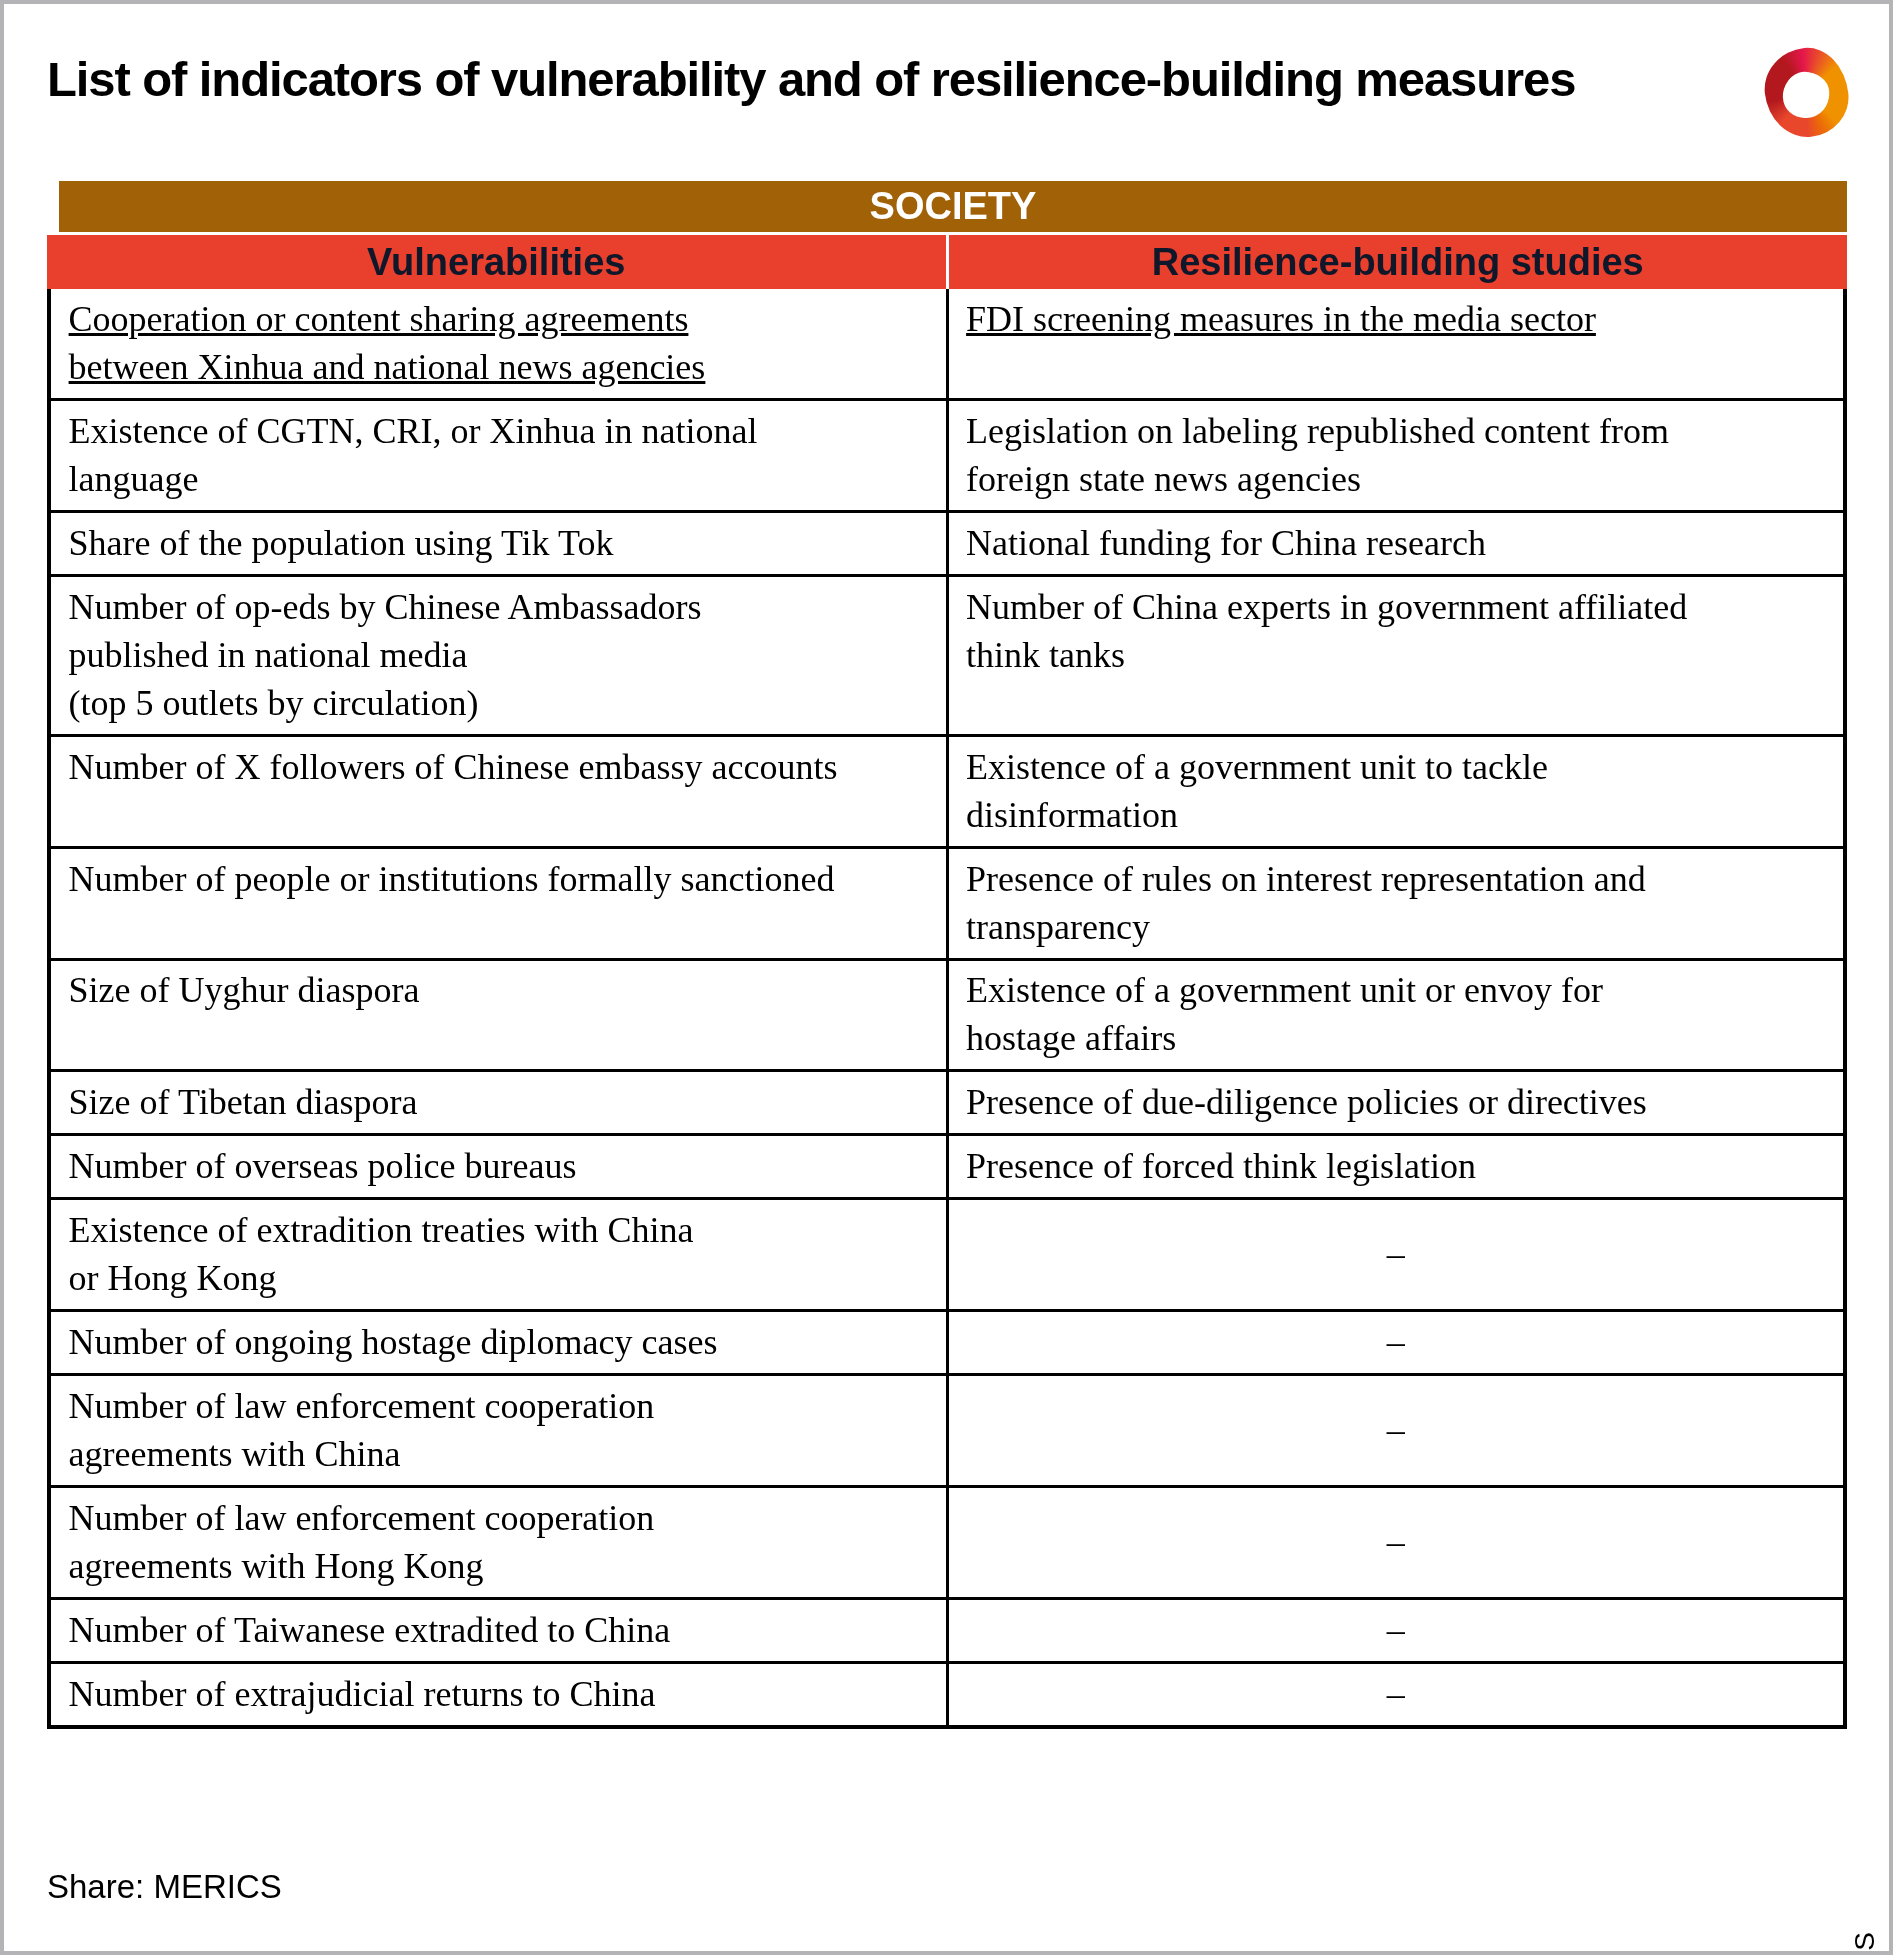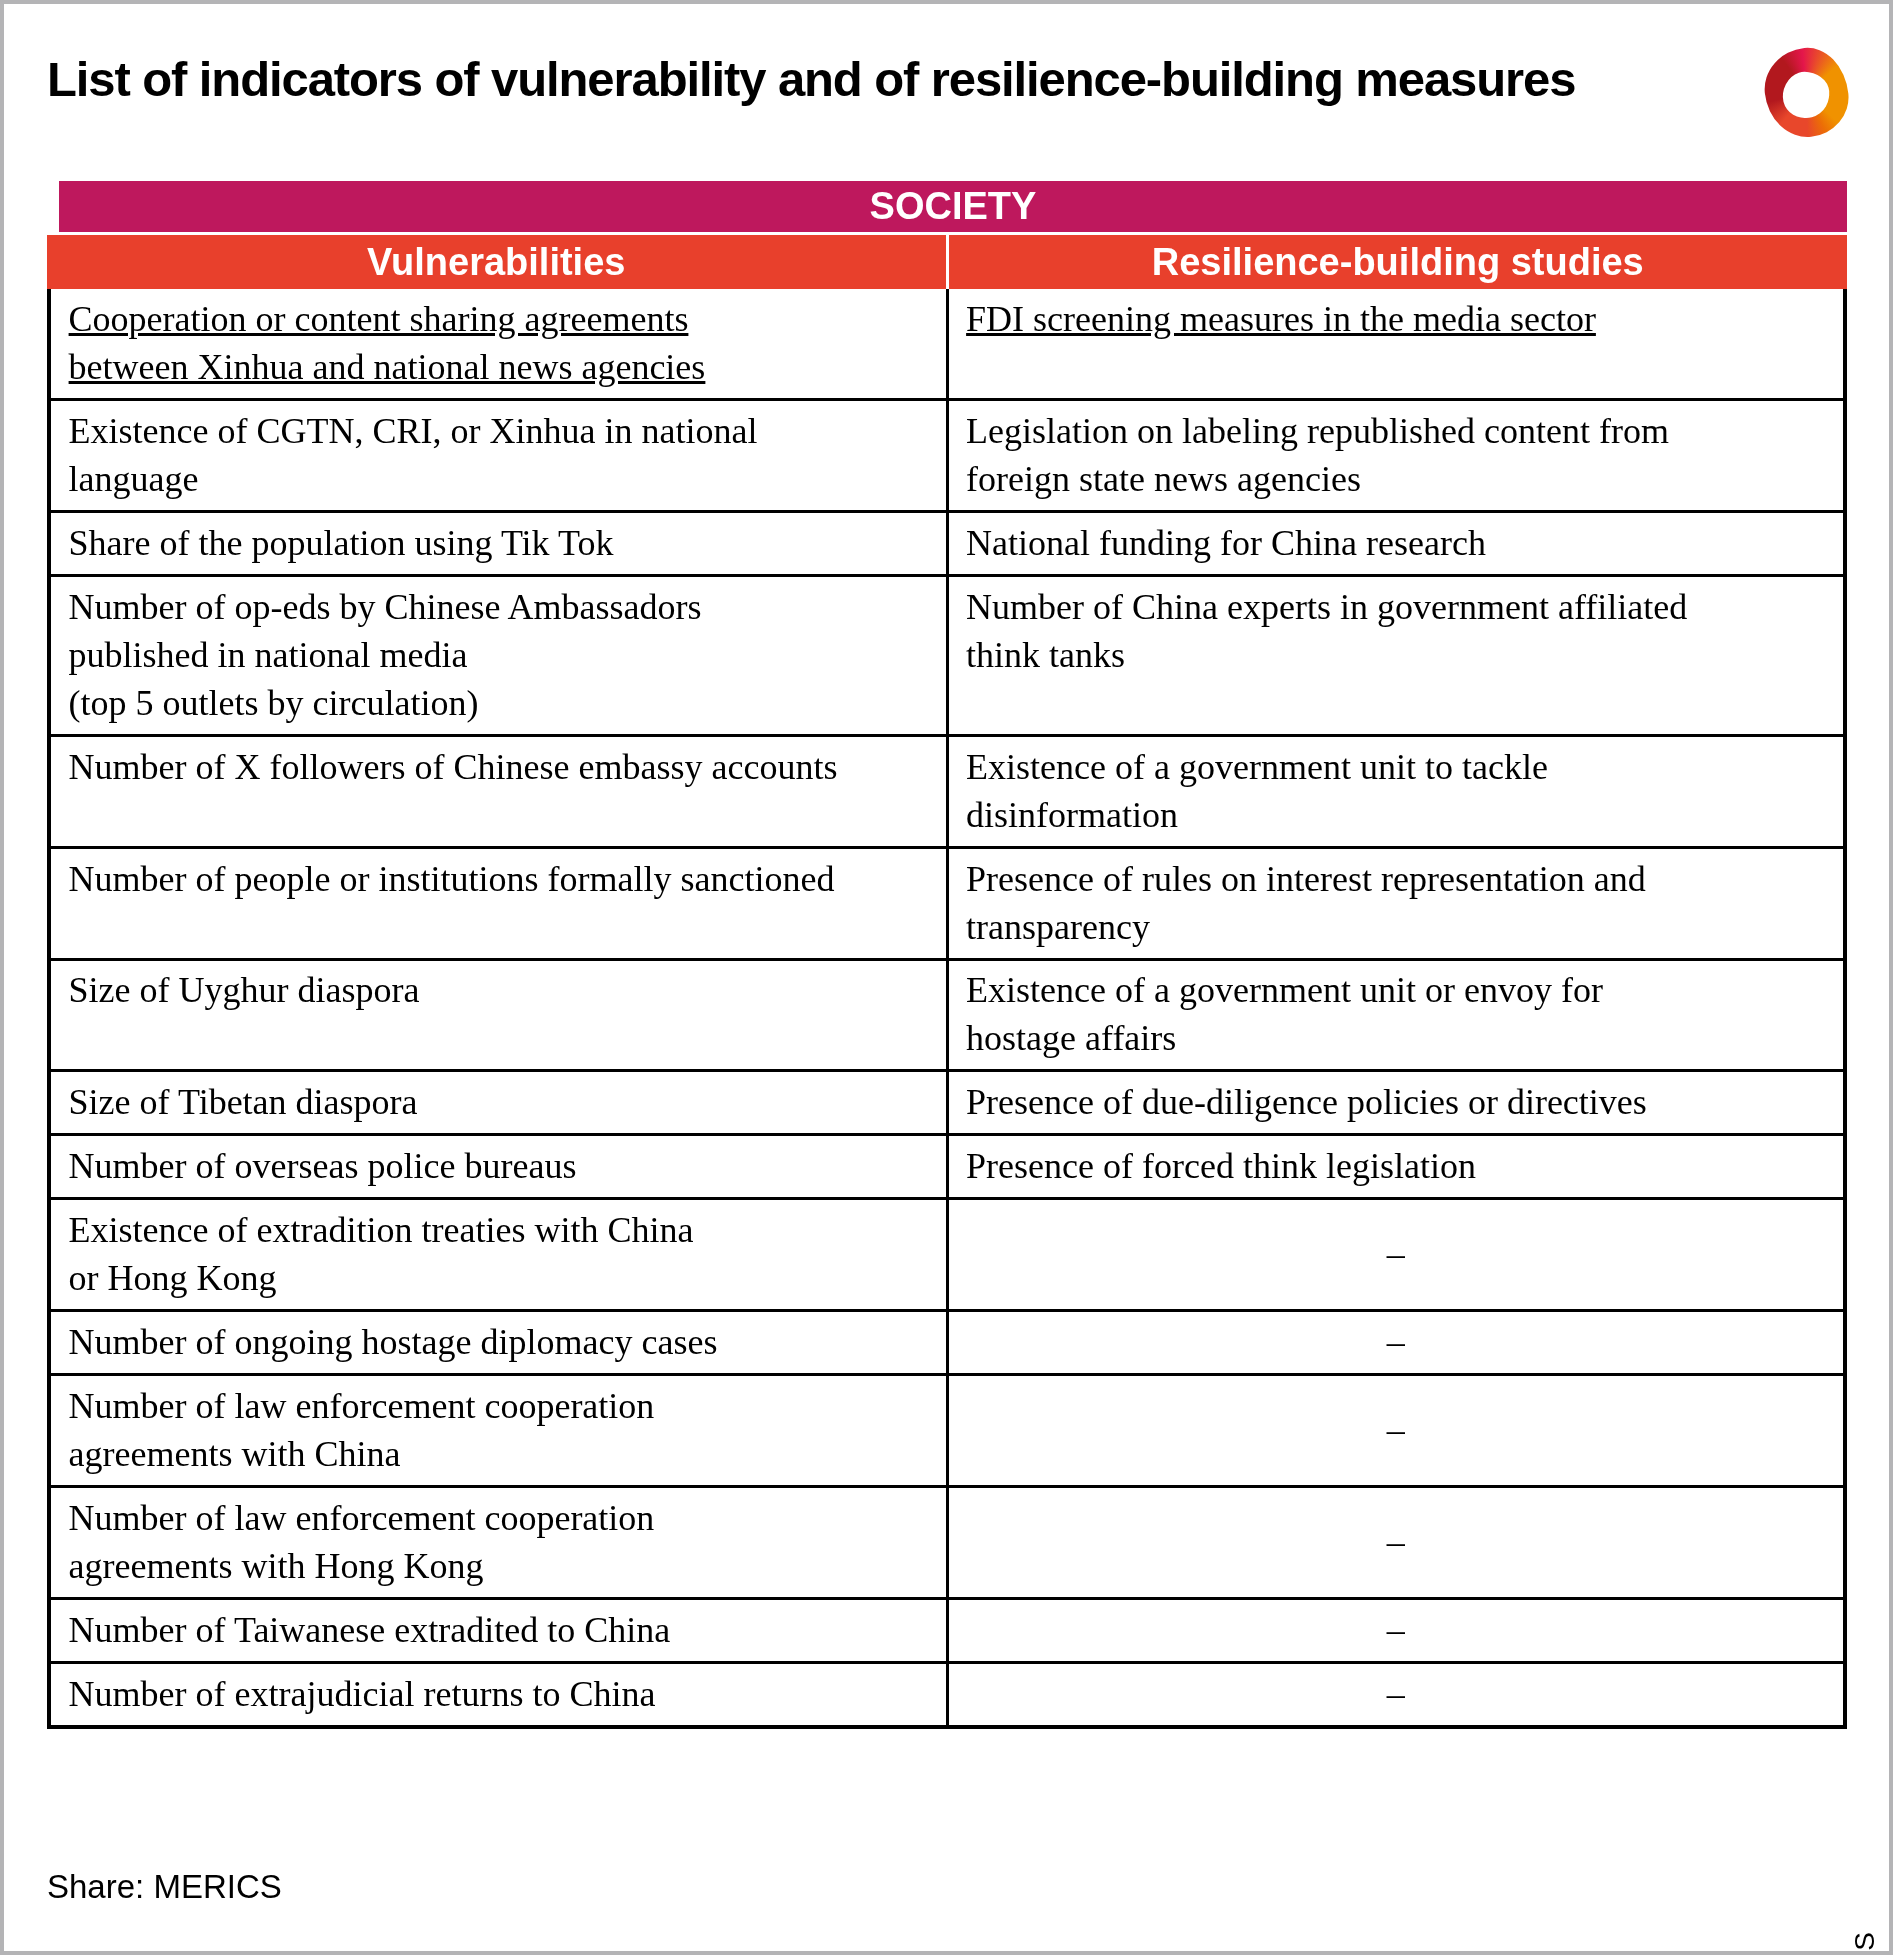--- a/index.html
+++ b/index.html
@@ -46,32 +46,32 @@
     position: absolute; left: 22%; top: 27%; width: 55%; height: 52%;
     background: #fff;
     border-radius: 47% 53% 52% 48% / 55% 45% 52% 48%;
     transform: rotate(8deg);
   }
 
   .tbl { position: absolute; left: 43px; top: 177px; width: 1800px; }
 
   .cat {
     height: 51px;
-    background: #be185d;
+    background: #a16207;
     color: #fff;
     font-size: 38px;
     font-weight: 700;
     display: flex; align-items: center; justify-content: center; margin-left: 12px;
   }
   .gap { height: 3.2px; background: #fff; }
   .colheads { display: flex; height: 54px; }
   .colheads .ch {
     flex: 1;
     background: #e8402c;
-    color: #ffffff;
+    color: #0f172a;
     font-size: 38px;
     font-weight: 700;
     display: flex; align-items: center; justify-content: center;
     box-sizing: border-box;
   }
   .colheads .ch:first-child { border-right: 3.2px solid #fff; }
 
   table.body {
     width: 100%;
     border-collapse: collapse;

